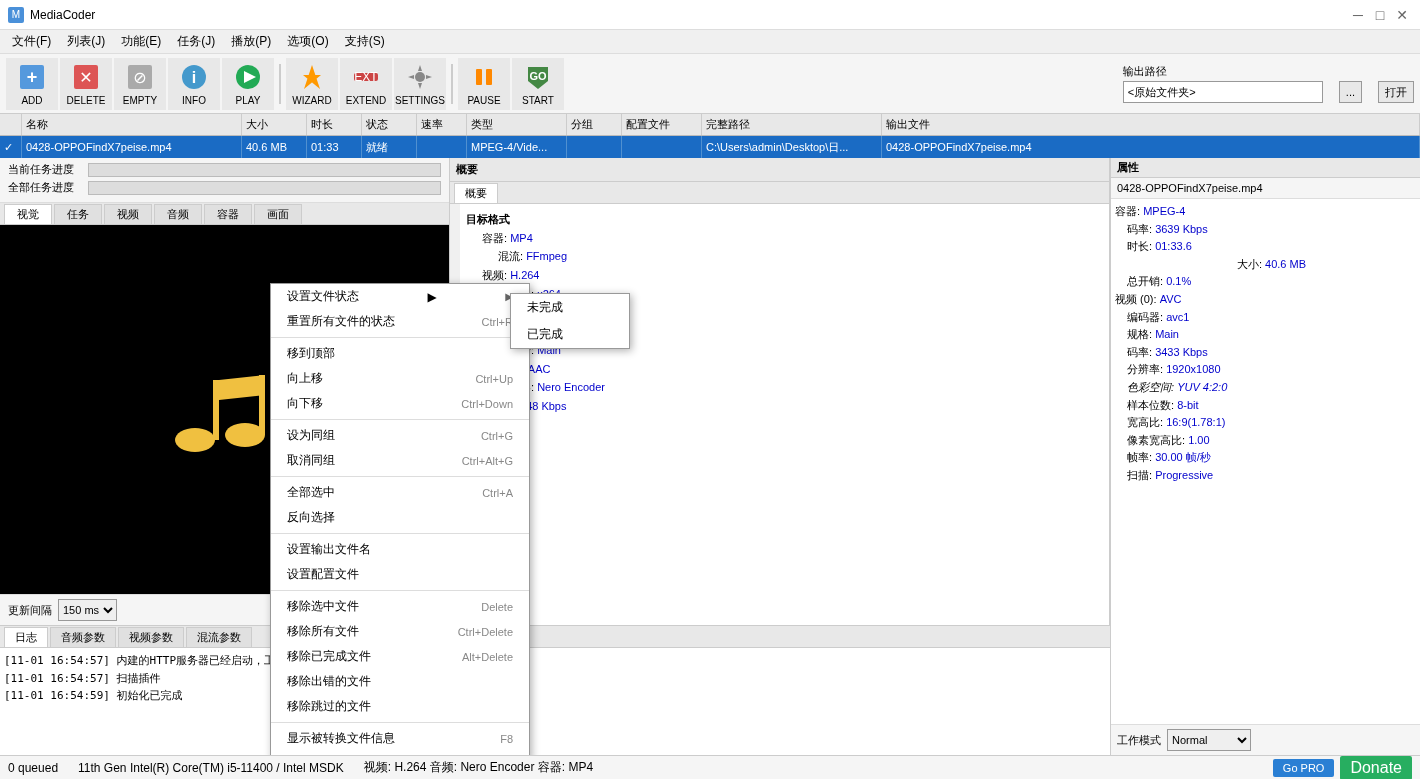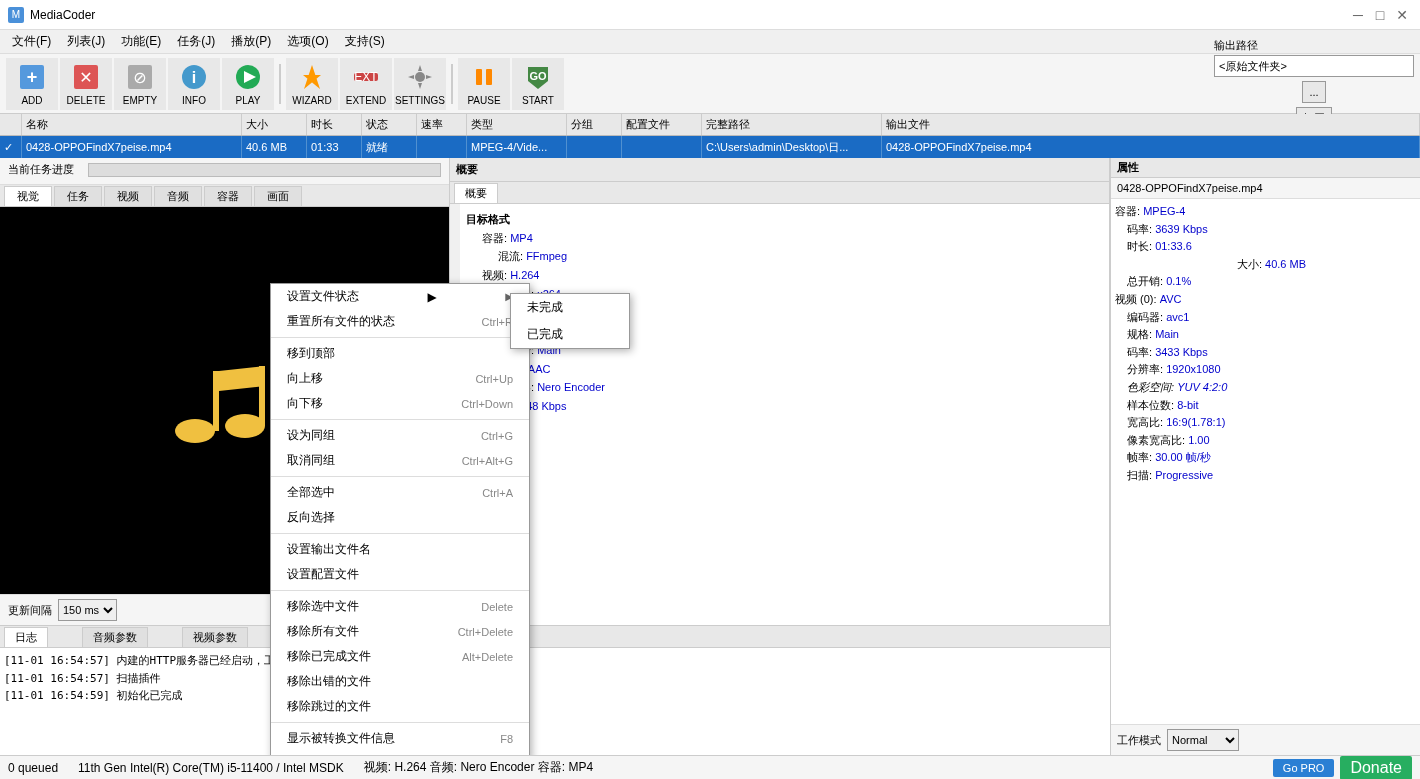--- a/index.html
+++ b/index.html
@@ -17,21 +17,21 @@
     .menu-item { padding: 2px 8px; cursor: pointer; font-size: 12px; }
 
     
     .toolbar { background: #f5f5f5; height: 60px; display: flex; align-items: center; padding: 4px 6px; border-bottom: 1px solid #ccc; gap: 2px; }
     .toolbar-btn { display: flex; flex-direction: column; align-items: center; justify-content: center; width: 52px; height: 52px; cursor: pointer; border: 1px solid transparent; font-size: 10px; gap: 2px; background: #e8e8e8; }
     .toolbar-icon { width: 32px; height: 32px; display: flex; align-items: center; justify-content: center; font-size: 20px; }
     .toolbar-sep { width: 2px; height: 40px; background: #ccc; margin: 0 3px; }
     .toolbar-right { margin-left: auto; display: flex; align-items: flex-start; gap: 8px; }
     .output-path-section { display: flex; flex-direction: column; gap: 2px; }
     .output-path-label { font-size: 11px; }
-    .output-path-row { display: flex; align-items: center; gap: 4px; flex-direction: column; }
+    .output-path-row { display: flex; align-items: center; gap: 16px; }
     .output-path-input { width: 200px; height: 22px; border: 1px solid #999; padding: 0 4px; background: white; font-size: 11px; }
     .output-path-btn { height: 22px; padding: 0 6px; border: 1px solid #999; background: #e8e8e8; cursor: pointer; font-size: 11px; }
 
     
     .file-list-header { background: #e8e8e8; height: 22px; display: flex; align-items: center; border-bottom: 1px solid #bbb; font-size: 11px; }
     .file-col { padding: 0 4px; height: 100%; display: flex; align-items: center; border-right: 1px solid #ccc; overflow: hidden; white-space: nowrap; }
     .file-list-row { background: #1a6bc4; color: white; height: 22px; display: flex; align-items: center; font-size: 11px; }
     .file-list-row .file-col { border-right: 1px solid #5090d0; }
     
     
@@ -52,24 +52,24 @@
     .update-interval-area { padding: 4px 8px; background: #f5f5f5; border-top: 1px solid #ddd; display: flex; align-items: center; gap: 6px; font-size: 11px; }
     .update-select { height: 22px; border: 1px solid #999; font-size: 11px; }
 
     
     .right-panel { width: 310px; display: flex; flex-direction: column; border-left: 1px solid #ccc; }
     .right-panel-header { background: #e8e8e8; padding: 2px 6px; font-size: 11px; border-bottom: 1px solid #ccc; font-weight: bold; }
     .properties-tree { flex: 1; overflow-y: auto; background: white; padding: 4px; font-size: 11px; line-height: 1.6; }
 
     
     .work-mode-area { padding: 4px 6px; background: #f5f5f5; border-top: 1px solid #ddd; display: flex; align-items: center; gap: 6px; font-size: 11px; }
-    .work-mode-select { height: 22px; border: 1px solid #999; font-size: 11px; width: 72px; }
+    .work-mode-select { height: 22px; border: 1px solid #999; font-size: 11px; width: 84px; }
     .summary-tab { padding: 2px 10px; border: 1px solid #ccc; border-bottom: none; background: #e0e0e0; cursor: pointer; font-size: 11px; margin-right: 2px; }
     .summary-tab.active { background: white; }
-    .log-tab-bar { display: flex; background: #e8e8e8; border-bottom: 1px solid #ccc; height: 22px; align-items: flex-end; padding: 0 4px; gap: 32px; }
+    .log-tab-bar { display: flex; background: #e8e8e8; border-bottom: 1px solid #ccc; height: 22px; align-items: flex-end; padding: 0 4px; }
     .log-tab { padding: 2px 10px; border: 1px solid #ccc; border-bottom: none; background: #e0e0e0; cursor: pointer; font-size: 11px; margin-right: 2px; }
     .log-tab.active { background: white; }
     .log-content { flex: 1; background: white; padding: 4px; font-size: 11px; line-height: 1.6; font-family: monospace; overflow-y: auto; }
     .log-line { color: #000; }
 
     
     .context-menu { position: absolute; left: 270px; top: 125px; background: white; border: 1px solid #999; box-shadow: 2px 2px 8px rgba(0,0,0,0.3); z-index: 1000; width: 260px; }
     .ctx-item { padding: 4px 16px; cursor: pointer; display: flex; justify-content: space-between; align-items: center; font-size: 12px; white-space: nowrap; }
     .ctx-item.has-sub::after { content: '▶'; font-size: 10px; color: #666; }
     .ctx-sep { height: 1px; background: #ddd; margin: 3px 0; }
@@ -245,20 +245,26 @@
 
     <div style="display:flex; flex-direction:column; flex:1; overflow:hidden;">
 
       <div style="display:flex; flex:1; overflow:hidden;">
 
         <div style="width:450px; display:flex; flex-direction:column; border-right:1px solid #ccc; flex-shrink:0;">
 
           <div class="progress-area">
             <div class="progress-row">
               <span style="width:80px;">当前任务进度</span>
+              <div class="progress-bar-outer">
+                <div class="progress-bar-inner" style="width:0%"></div>
+              </div>
+            </div>
+            <div class="progress-row">
+              <span style="width:80px;">全部任务进度</span>
               <div class="progress-bar-outer">
                 <div class="progress-bar-inner" style="width:0%"></div>
               </div>
             </div>
           </div>
 
           <div class="tab-bar">
             <div class="tab active">视觉</div>
             <div class="tab">任务</div>
             <div class="tab">视频</div>

